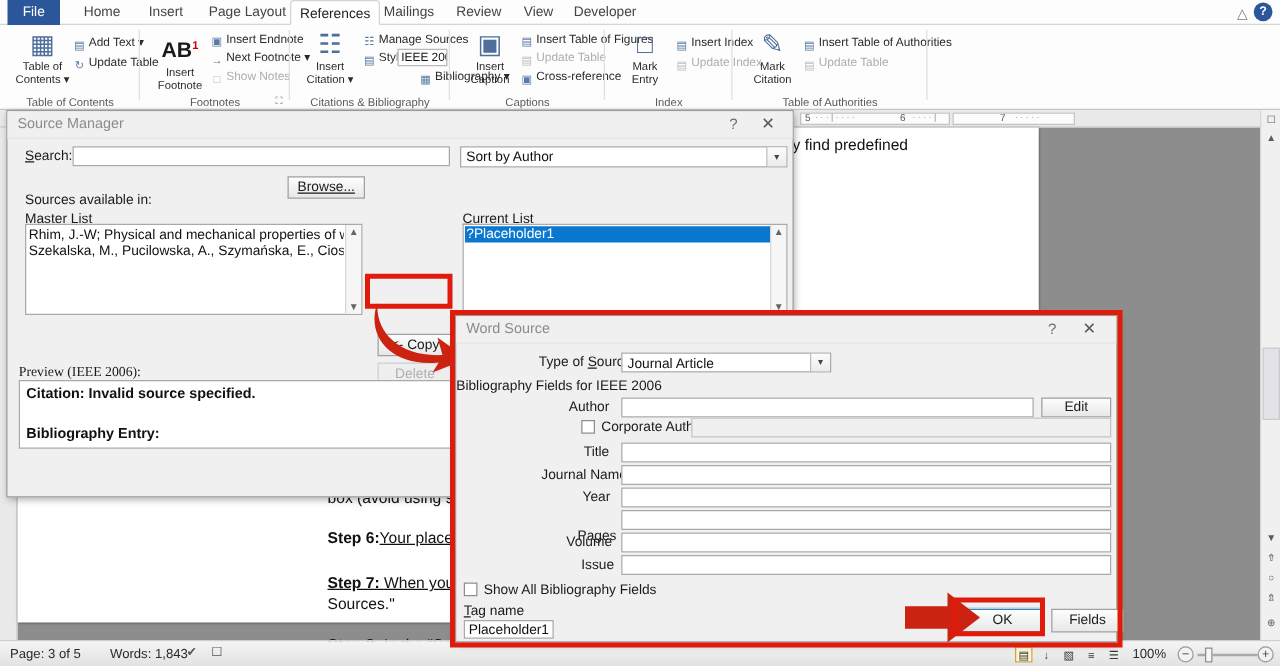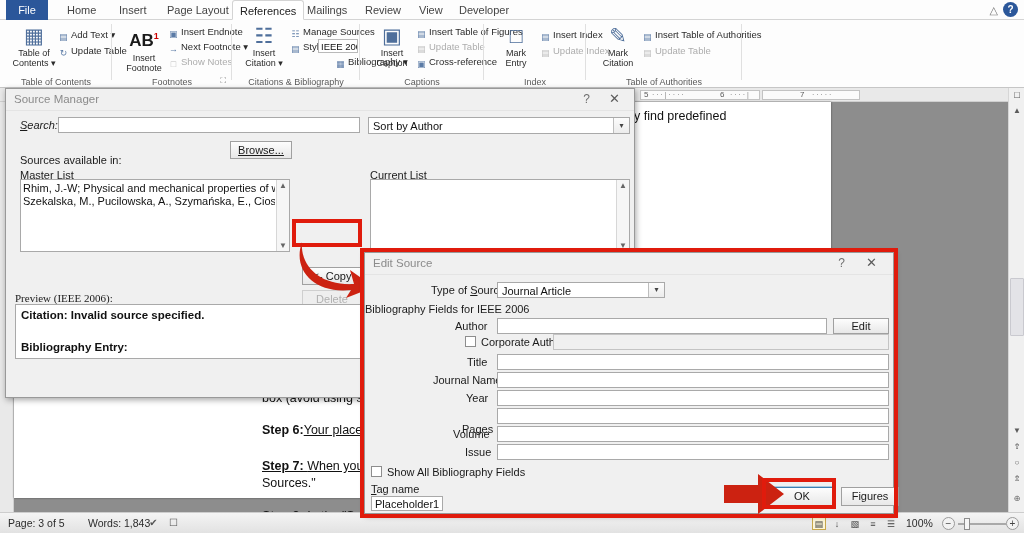--- a/index.html
+++ b/index.html
@@ -422,21 +422,21 @@
     <div class="zoom-circ" style="left:1006px;">+</div>
   </div>
 
   <div class="dialog" style="left:5px; top:88px; width:630px; height:310px;">
     <div class="dlg-title">
       <span class="txt">Source Manager</span>
       <span class="dlg-q" style="right:44px;">?</span>
       <span class="dlg-x" style="right:14px;">✕</span>
     </div>
 
-    <div class="lbl" style="left:14px; top:30px;font-style:italic;">
+    <div class="lbl" style="left:14px; top:30px;">
       <span class="u">S</span><span>earch:</span>
     </div>
     <div class="tf" style="left:52px; top:28px; width:302px; height:16px;"></div>
 
     <div class="combo" style="left:362px; top:28px; width:262px; height:17px;">
       <span class="cap">Sort by Author</span>
       <span class="arrow" style="line-height:15px;">▾</span>
     </div>
 
     <div class="lbl" style="left:14px; top:65px;">Sources available in:</div>
@@ -451,20 +451,21 @@
       <div class="lb-scroll">
         <span class="up">▲</span>
         <span class="dn">▼</span>
       </div>
     </div>
 
     <div class="lbl" style="left:364px; top:80px;">
       <span class="u">C</span><span>urrent List</span>
     </div>
     <div class="listbox" style="left:364px; top:90px; width:260px; height:73px;">
+      <div class="lb-item sel" style="top:1px; width:244px;"><span>?</span><span>Placeholder1</span></div>
       <div class="lb-scroll">
         <span class="up">▲</span>
         <span class="dn">▼</span>
       </div>
     </div>
 
     <div class="btn" style="left:296px; top:178px; width:60px; height:18px; line-height:17px;">
       <span>&lt;- Copy</span>
     </div>
     <div class="btn dis" style="left:296px; top:201px; width:60px; height:18px; line-height:17px;">
@@ -485,21 +486,21 @@
   </div>
 
   <div class="hl-box" style="left:292px; top:219px; width:70px; height:28px;"></div>
 
   <svg class="arrow-svg" style="left:296px; top:240px;" width="80" height="60" viewBox="0 0 80 60">
     <path d="M6,2 C4,26 24,46 58,44 L54,30 L78,47 L50,58 L55,50 C18,54 -4,30 6,2 Z" fill="#cc2211"></path>
   </svg>
 
   <div class="dialog" style="left:364px; top:252px; width:530px; height:262px;">
     <div class="dlg-title">
-      <span class="txt">Edit Source</span>
+      <span class="txt">Word Source</span>
       <span class="dlg-q" style="right:48px;">?</span>
       <span class="dlg-x" style="right:16px;">✕</span>
     </div>
 
     <div class="lbl" style="left:66px; top:31px;">
       <span>Type of </span><span class="u">S</span><span>ource</span>
     </div>
     <div class="combo" style="left:132px; top:29px; width:168px; height:16px;">
       <span class="cap">Journal Article</span>
       <span class="arrow" style="line-height:14px;">▾</span>
@@ -540,21 +541,21 @@
 
     <div class="lbl" style="left:6px; top:230px;">
       <span class="u">T</span><span>ag name</span>
     </div>
     <div class="tf" style="left:6px; top:243px; width:72px; height:15px;">Placeholder1</div>
 
     <div class="btn focus" style="left:404px; top:234px; width:66px; height:19px; line-height:17px;">
       <span>OK</span>
     </div>
     <div class="btn" style="left:476px; top:234px; width:58px; height:19px; line-height:17px;">
-      <span>Figures</span>
+      <span>Fields</span>
     </div>
   </div>
 
   <div class="hl-box" style="left:360px; top:248px; width:538px; height:270px;"></div>
 
   <svg class="arrow-svg" style="left:724px; top:473px;" width="62" height="42" viewBox="0 0 62 42">
     <path d="M0,12 L34,12 L34,1 L60,21 L34,41 L34,30 L0,30 Z" fill="#cc2211"></path>
   </svg>
 
   <div class="hl-box" style="left:762px; top:478px; width:74px; height:31px;"></div>

